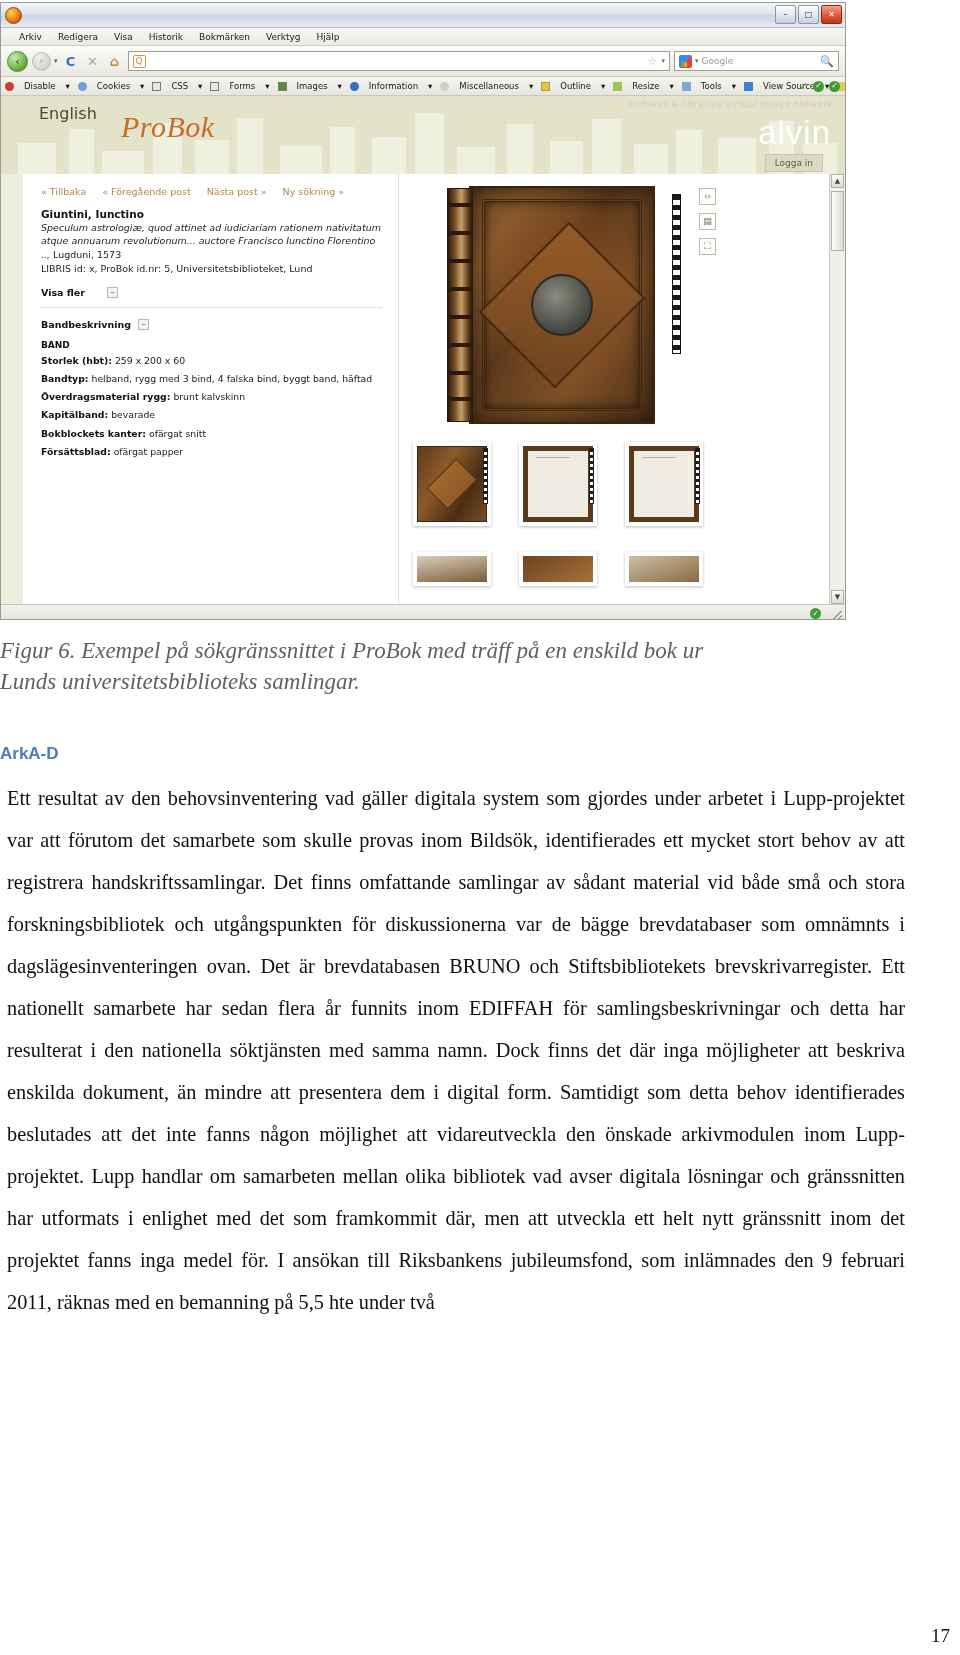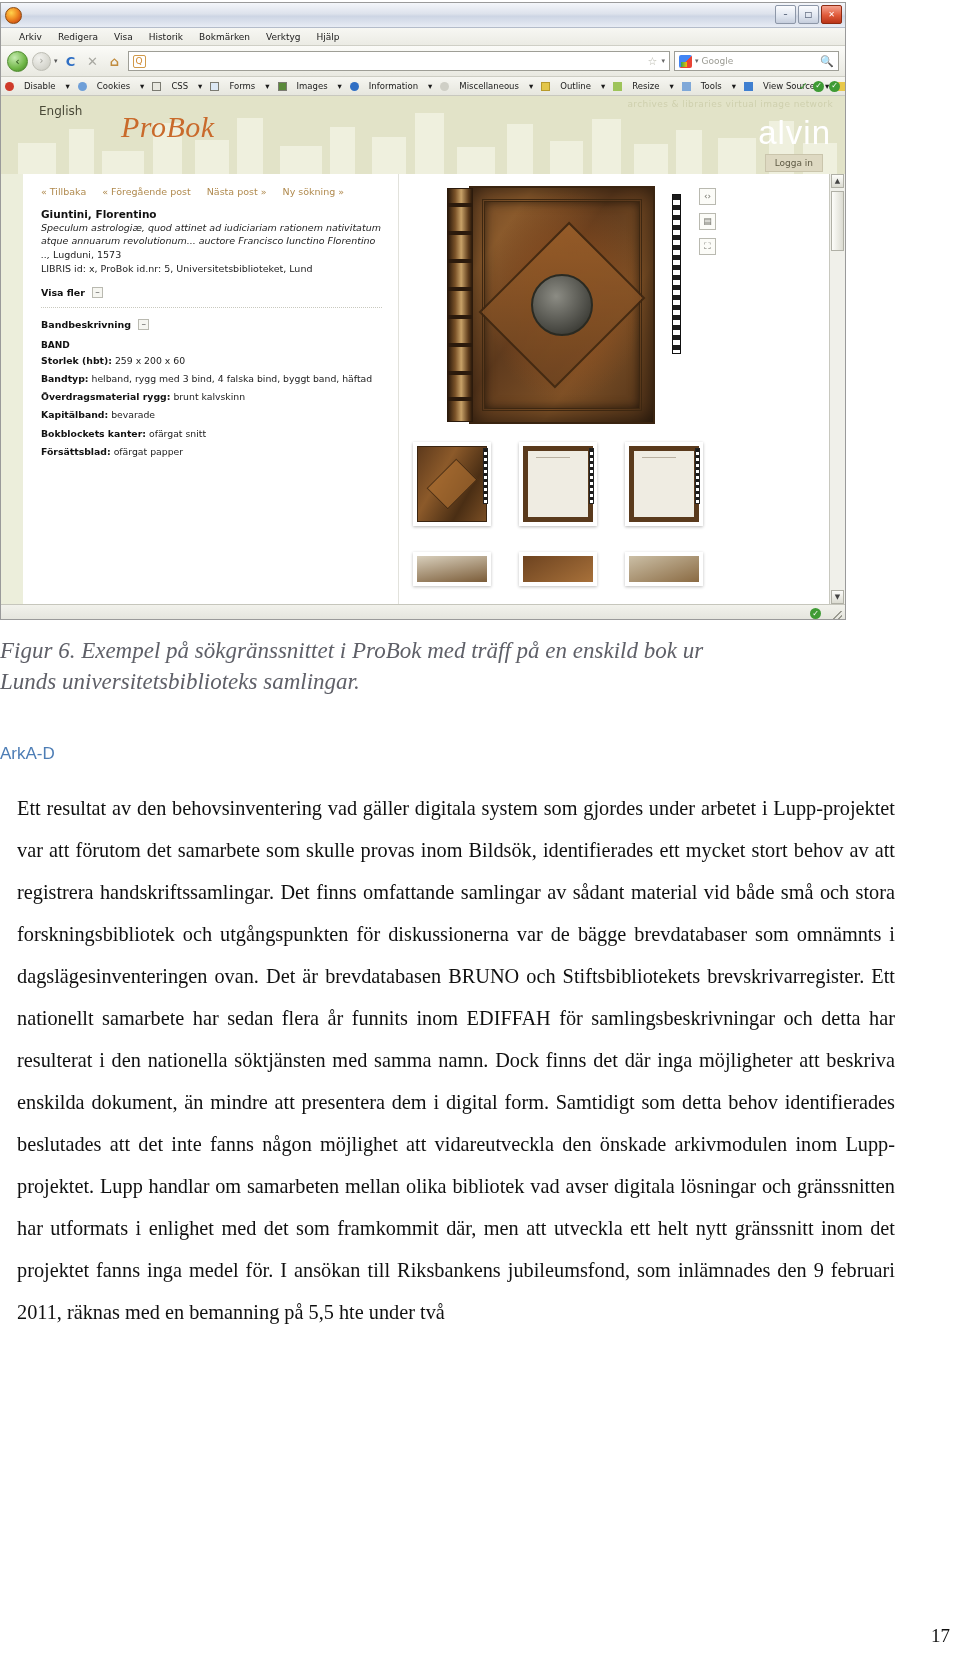--- a/index.html
+++ b/index.html
@@ -151,21 +151,21 @@
     position:absolute;right:12px;top:3px;
     font-size:9px;color:#cfd0ae;letter-spacing:.4px;
     font-family:"DejaVu Sans", sans-serif;
   }
   .alvin-word{
     position:absolute;right:14px;top:18px;
     font-size:33px;color:#ffffff;letter-spacing:1px;
     font-family:"Liberation Sans", sans-serif;
   }
   .english-link{
-    position:absolute;left:38px;top:8px;font-size:12px;color:#4a4a38;
+    position:absolute;left:38px;top:8px;font-size:16px;color:#4a4a38;
     font-family:"DejaVu Sans", sans-serif;
   }
   .probok-logo{
     position:absolute;left:120px;top:14px;
     font-family:"Liberation Serif", serif;
     font-style:italic;font-size:30px;color:#c96a2b;
     letter-spacing:.5px;
   }
   .login-btn{
     position:absolute;right:22px;bottom:2px;
@@ -194,21 +194,21 @@
   .navlinks a{
     font-size:9.5px;color:#b08a4e;text-decoration:none;white-space:nowrap;
   }
   .rec-author{font-size:10.5px;font-weight:bold;color:#111;margin-bottom:1px;}
   .rec-title{
     font-size:9.5px;font-style:italic;color:#222;line-height:1.42;
   }
   .rec-title .plain{font-style:normal;}
   .rec-ids{font-size:9.5px;color:#222;margin-top:1px;line-height:1.4;}
   .showmore{
-    display:flex;align-items:center;gap:7px;margin:11px 0 9px 0;
+    display:flex;align-items:center;gap:22px;margin:11px 0 9px 0;
   }
   .showmore .t{font-size:9.5px;font-weight:bold;color:#111;}
   .minibox{
     width:11px;height:11px;border:1px solid #b9b9b0;background:#f6f6f1;
     display:flex;align-items:center;justify-content:center;
     font-size:9px;color:#555;line-height:1;box-sizing:border-box;
   }
   .divider-dotted{
     border-top:1px dotted #c9c9bf;margin:0 0 11px 0;
   }
@@ -353,29 +353,29 @@
     position:absolute;left:0;top:636px;width:912px;
     font-family:"Liberation Serif", serif;
     font-style:italic;font-size:23px;line-height:1.33;
     color:#5f6068;text-align:justify;
   }
   .caption .l2{display:block;}
 
   .heading{
     position:absolute;left:0;top:744px;
     font-family:"Liberation Sans", sans-serif;
-    font-weight:normal;font-size:17px;color:#4d7db5;
+    font-weight:bold;font-size:17px;color:#4d7db5;
   }
   .bodytext{
     position:absolute;left:0;top:770px;width:912px;
     font-family:"Liberation Serif", serif;
     font-size:20.3px;line-height:42px;
     color:#101010;text-align:justify;
   }
-  .bodytext p{margin:17px;}
+  .bodytext p{margin:7px;}
   .pagenum{
     position:absolute;right:10px;bottom:8px;
     font-family:"Liberation Serif", serif;
     font-size:19px;color:#111;
   }
 </style>
 </head>
 <body>
 
 <div class="browser">
@@ -524,21 +524,21 @@
 
       <div class="left-col">
 
         <div class="navlinks">
           <a href="#">« Tillbaka</a>
           <a href="#">« Föregående post</a>
           <a href="#">Nästa post »</a>
           <a href="#">Ny sökning »</a>
         </div>
 
-        <div class="rec-author">Giuntini, Florentino</div>
+        <div class="rec-author">Giuntini, Iunctino</div>
         <div class="rec-title">
           <span>Speculum astrologiæ, quod attinet ad iudiciariam rationem nativitatum atque annuarum revolutionum... auctore Francisco Iunctino Florentino ..,</span>
           <span class="plain">Lugduni, 1573</span>
         </div>
         <div class="rec-ids">LIBRIS id: x, ProBok id.nr: 5, Universitetsbiblioteket, Lund</div>
 
         <div class="showmore">
           <span class="t">Visa fler</span>
           <span class="minibox">–</span>
         </div>

